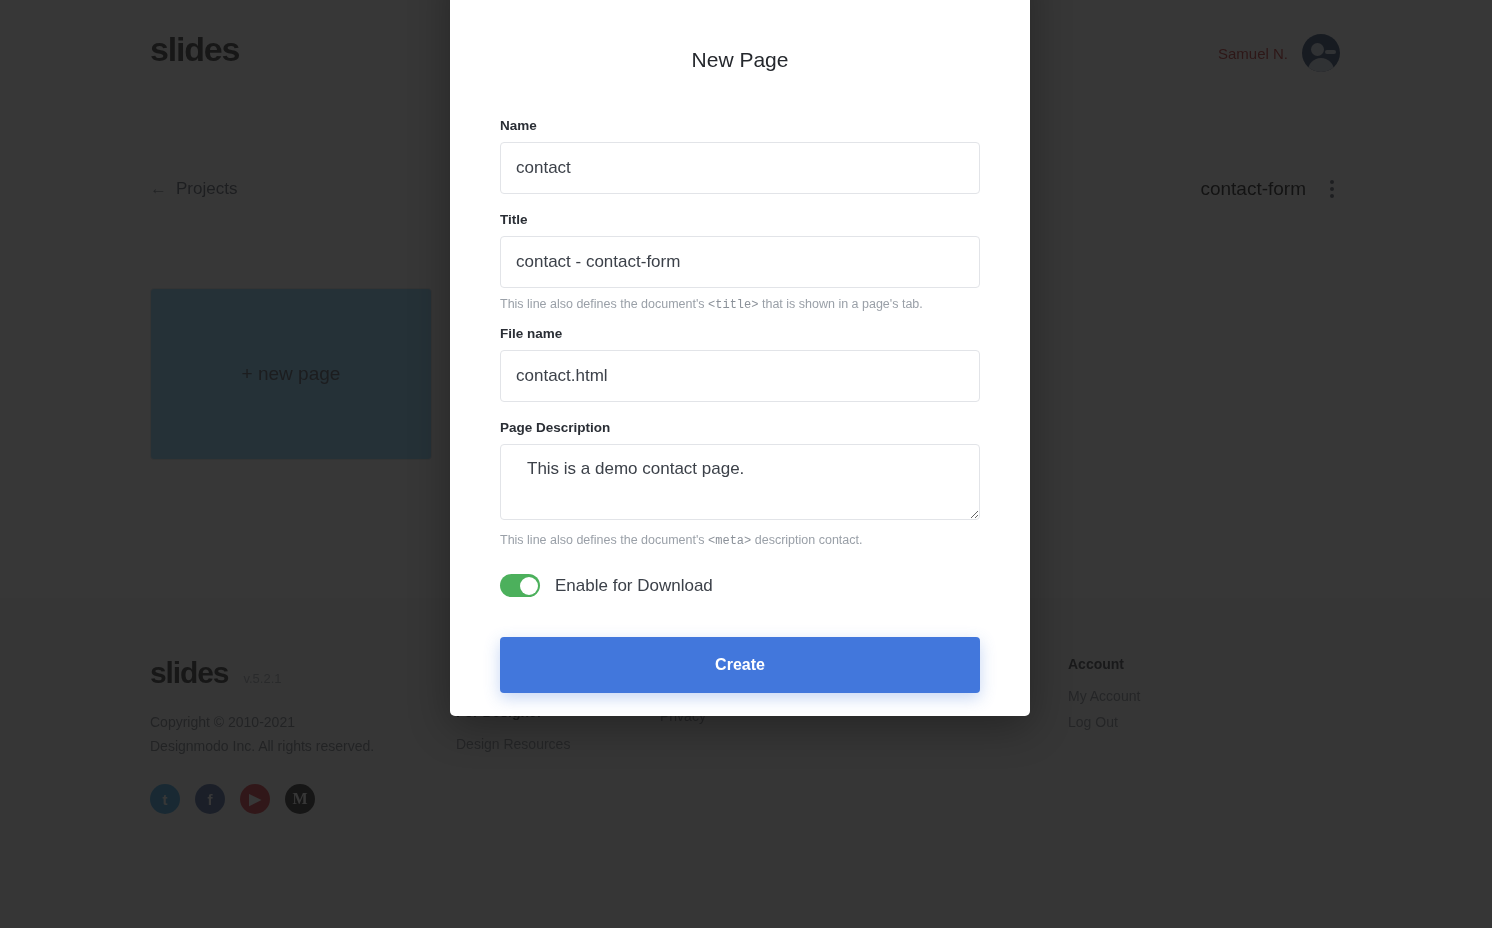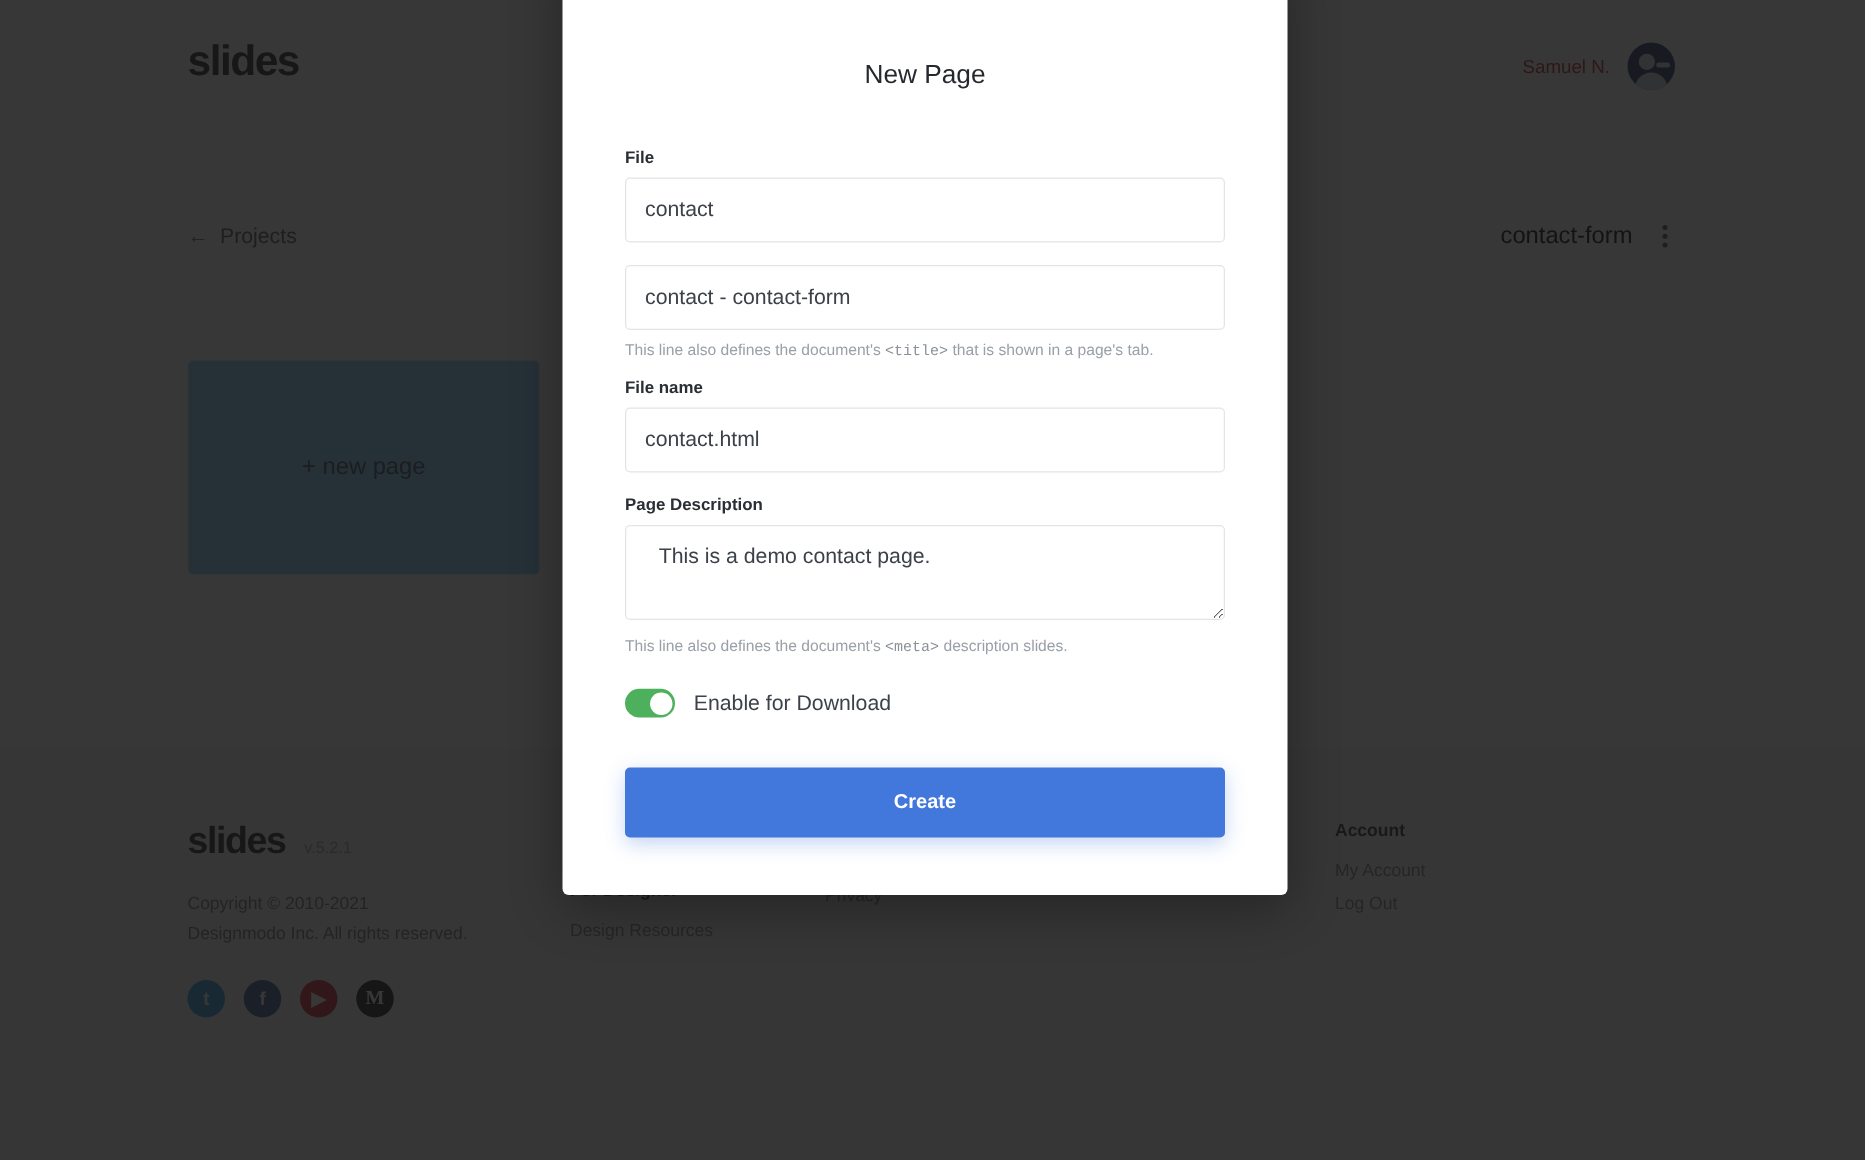--- a/index.html
+++ b/index.html
@@ -406,38 +406,39 @@
     </div>
   </div>
 </div>
 
 <div id="dim-overlay"></div>
 
 <div id="modal">
   <div class="modal-title">New Page</div>
 
   <div class="field-block">
-    <div class="field-label">File</div>
+    <div class="field-label">Name</div>
     <input class="text-input" type="text" value="contact" style="">
   </div>
 
   <div class="field-block tight">
+    <div class="field-label">Title</div>
     <input class="text-input" type="text" value="contact - contact-form" style="">
     <div class="helper"><span>This line also defines the document's </span><code>&lt;title&gt;</code><span> that is shown in a page's tab.</span></div>
   </div>
 
   <div class="field-block">
     <div class="field-label">File name</div>
     <input class="text-input" type="text" value="contact.html" style="">
   </div>
 
   <div class="field-block tight">
     <div class="field-label">Page Description</div>
     <textarea class="text-area" style="">This is a demo contact page.</textarea>
-    <div class="helper"><span>This line also defines the document's </span><code>&lt;meta&gt;</code><span> description slides.</span></div>
+    <div class="helper"><span>This line also defines the document's </span><code>&lt;meta&gt;</code><span> description contact.</span></div>
   </div>
 
   <div class="toggle-row">
     <span class="toggle">
         <i class="knob"></i>
       </span>
     <span class="toggle-label">Enable for Download</span>
   </div>
 
   <button class="create-btn">Create</button>

